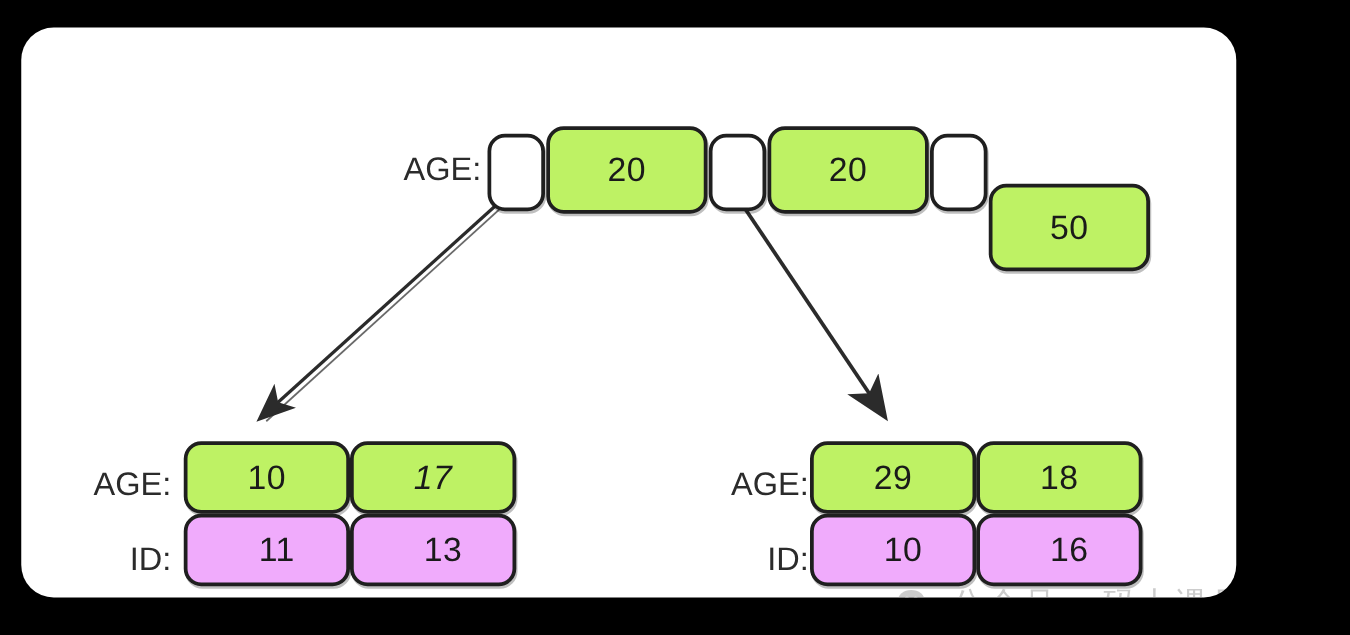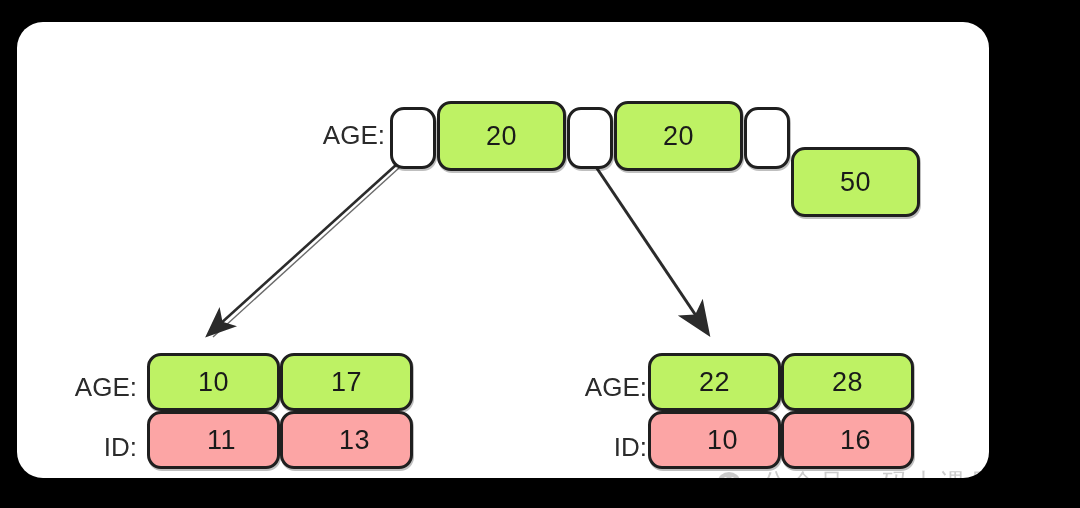--- a/index.html
+++ b/index.html
@@ -40,21 +40,21 @@
     display: flex;
     align-items: center;
     justify-content: center;
     color: #1a1a1a;
     font-size: 27px;
     font-family: "Liberation Sans", sans-serif;
     letter-spacing: 0.5px;
     box-shadow: 1px 2px 0 rgba(0,0,0,0.25);
   }
   .box.val     { background: #bef264; }
-  .box.id      { background: #fca5a5; padding-left: 16px; }
+  .box.id      { background: #f0abfc; padding-left: 16px; }
   .box.ptr     { background: #ffffff; }
 
   
   .rowlabel {
     position: absolute;
     font-size: 26px;
     color: #2b2b2b;
     font-family: "Liberation Sans", sans-serif;
     text-align: right;
     white-space: nowrap;
@@ -124,32 +124,32 @@
       <div class="box ptr" style="left:727px; top:85px; width:46px; height:62px;"></div>
 
       <div class="box val" style="left:774px; top:79px; width:129px; height:70px;margin-top:46px;">50</div>
     </div>
 
     <div>
       <div class="rowlabel" style="left:20px; top:350px; width:100px;">AGE:</div>
       <div class="rowlabel" style="left:20px; top:410px; width:100px;">ID:</div>
 
       <div class="box val" style="left:130px; top:331px; width:133px; height:58px;">10</div>
-      <div class="box val" style="left:263px; top:331px; width:133px; height:58px;">17</div>
+      <div class="box val" style="left:263px; top:331px; width:133px; height:58px;font-style:italic;">17</div>
 
       <div class="box id" style="left:130px; top:389px; width:133px; height:58px;">11</div>
       <div class="box id" style="left:263px; top:389px; width:133px; height:58px;">13</div>
     </div>
 
     <div>
       <div class="rowlabel" style="left:530px; top:350px; width:100px;">AGE:</div>
       <div class="rowlabel" style="left:530px; top:410px; width:100px;">ID:</div>
 
-      <div class="box val" style="left:631px; top:331px; width:133px; height:58px;">22</div>
-      <div class="box val" style="left:764px; top:331px; width:133px; height:58px;">28</div>
+      <div class="box val" style="left:631px; top:331px; width:133px; height:58px;">29</div>
+      <div class="box val" style="left:764px; top:331px; width:133px; height:58px;">18</div>
 
       <div class="box id" style="left:631px; top:389px; width:133px; height:58px;">10</div>
       <div class="box id" style="left:764px; top:389px; width:133px; height:58px;text-align:right;">16</div>
     </div>
 
     <div id="watermark">
       <svg class="wm-icon" viewBox="0 0 34 30">
         <ellipse cx="12" cy="12" rx="11" ry="9" fill="#8e8e8e"></ellipse>
         <polygon points="6,19 5,25 11,21" fill="#8e8e8e"></polygon>
         <circle cx="8.5" cy="10" r="1.7" fill="#ffffff"></circle>

